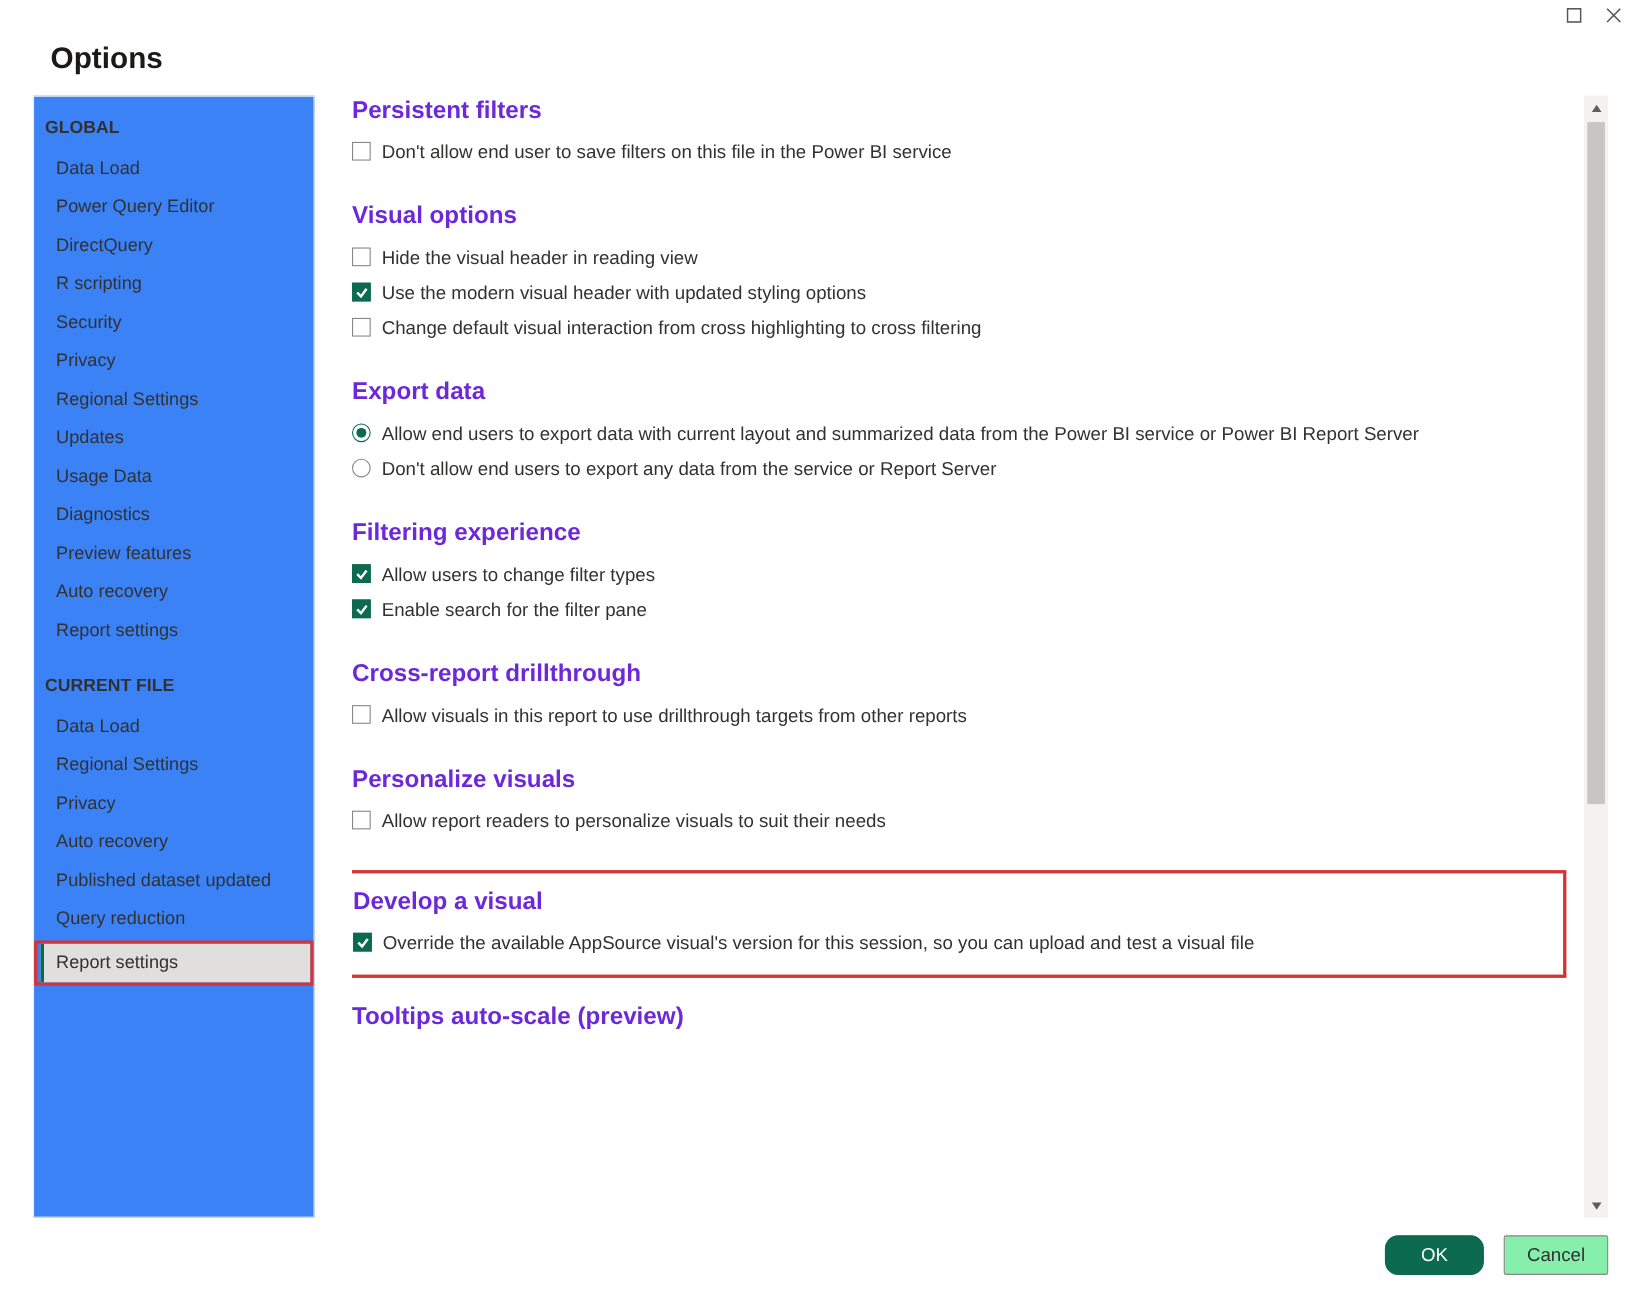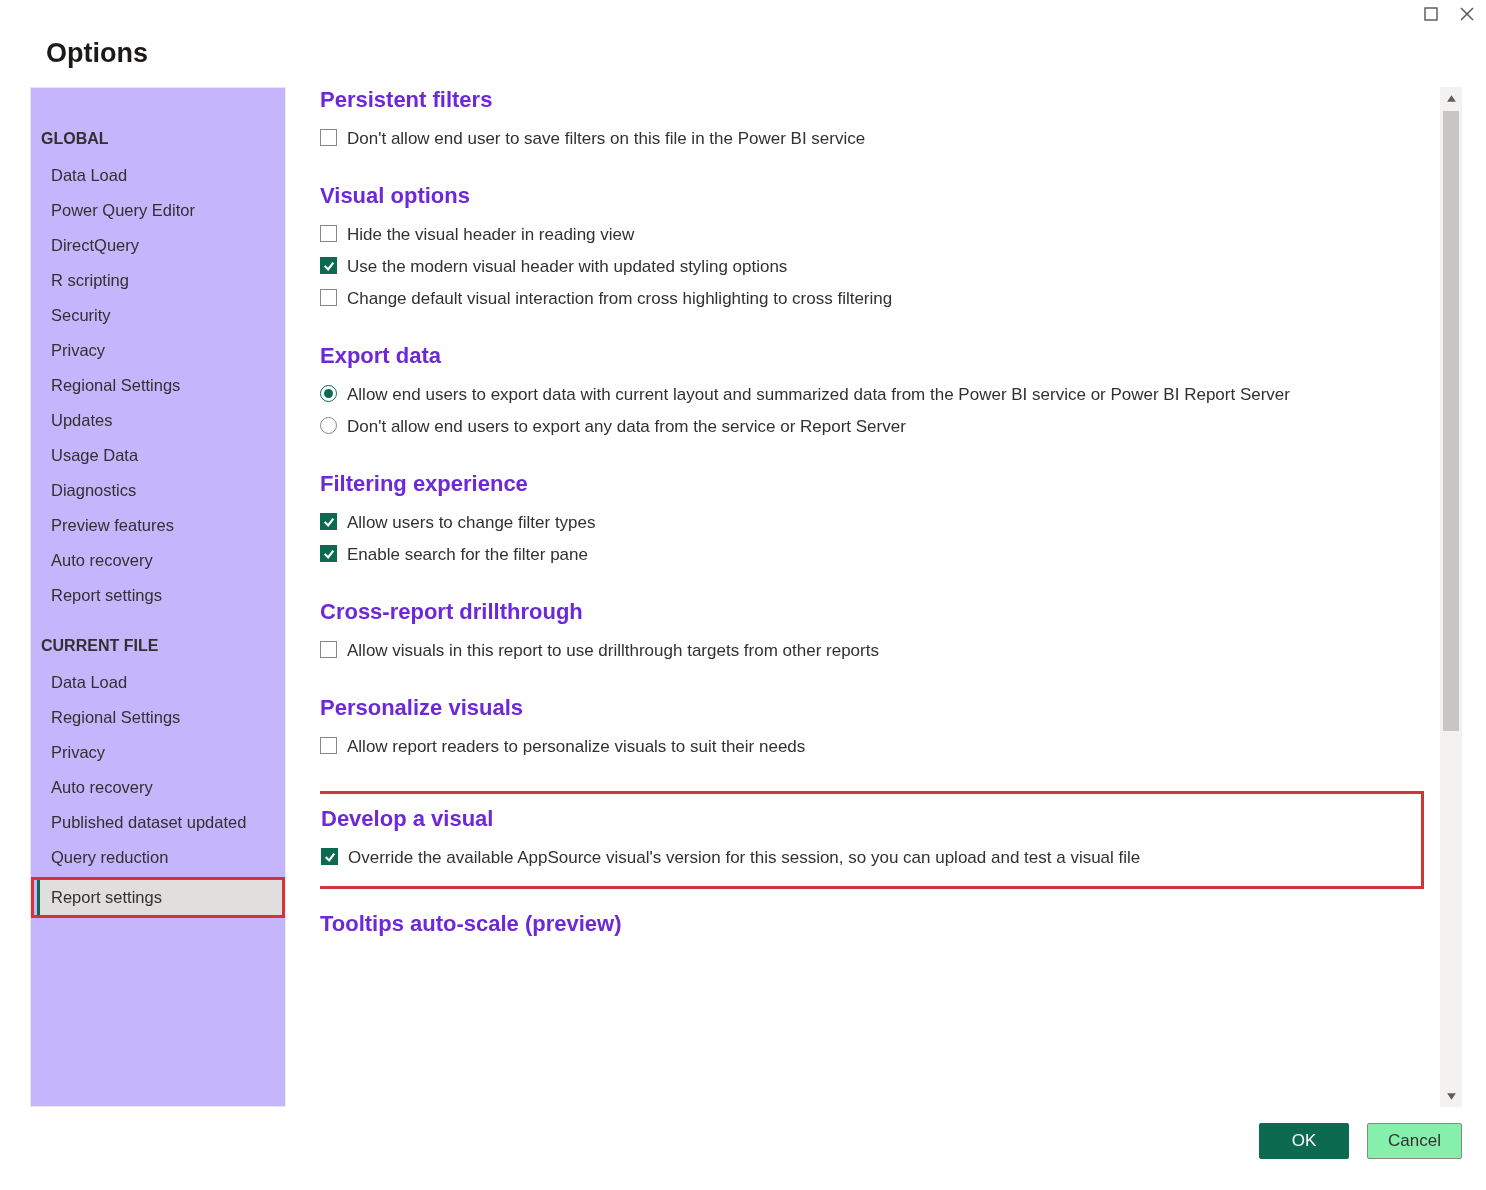--- a/index.html
+++ b/index.html
@@ -33,23 +33,23 @@
     padding: 10px 0 18px 46px;
     color: #1b1a19;
   }
   .body-area {
     display: flex;
     padding: 0 24px 0 30px;
     height: 1020px;
   }
   .sidebar {
     width: 256px;
-    background: #c4b5fd;
+    background: #3b82f6;
     border: 1px solid #eaeaea;
-    padding: 36px 0 24px 0;
+    padding: 14px 0 24px 0;
     height: 100%;
   }
   .sb-group-header {
     font-weight: 700;
     font-size: 16px;
     color: #323130;
     padding: 6px 0 10px 10px;
   }
   .sb-item {
     padding: 8px 0 8px 20px;
@@ -166,20 +166,21 @@
     border: 1px solid #8a8886;
     background: #86efac;
     display: flex; align-items: center; justify-content: center;
     cursor: pointer;
     border-radius: 2px;
   }
   .btn.primary {
     background: #0b6a4f;
     border-color: #0b6a4f;
     color: #fff;
+    border-radius: 12px;
   }
 </style>
 </head>
 <body>
 
 <div class="titlebar">
   <div class="tb-btn">
     <svg viewBox="0 0 14 14">
         <rect x="1" y="1" width="12" height="12"></rect>
       </svg>

